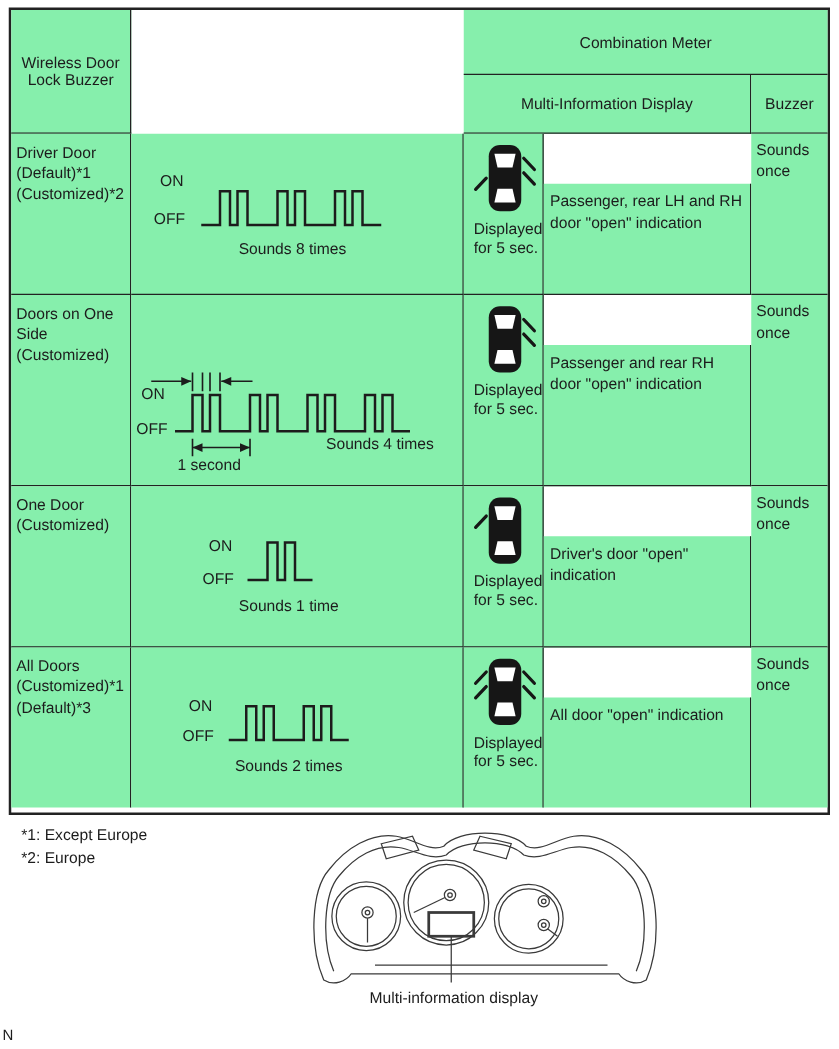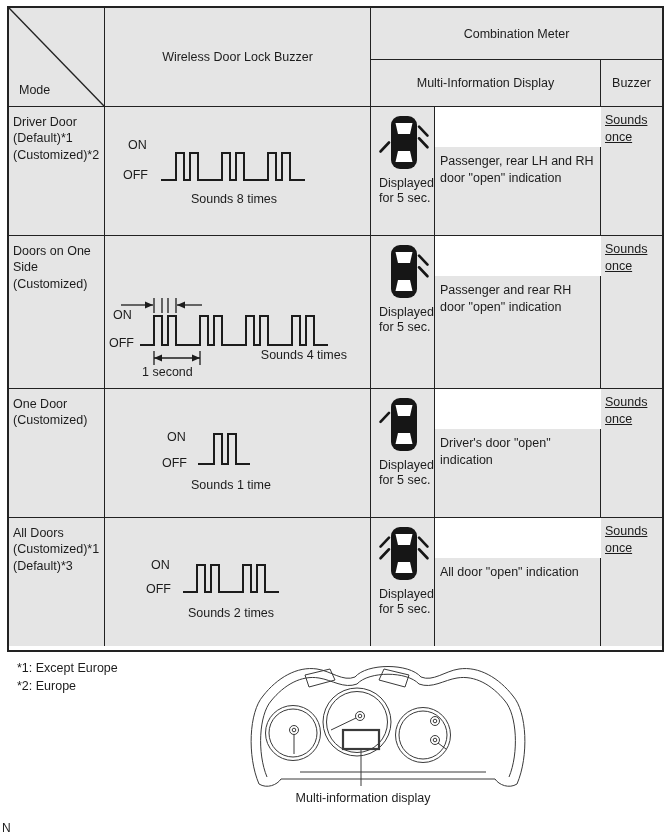--- a/index.html
+++ b/index.html
@@ -9,34 +9,34 @@
     font-family:"Liberation Sans", sans-serif; font-size:12.5px; color:#1c1c1c;
   }
 
   
   .tbl {
     position:absolute; left:7px; top:6px; width:657px; height:646px;
     border:2px solid #222; display:grid; background:#fff;
     grid-template-columns:96px 266px 64px 166px 61px;
     grid-template-rows:52px 47px 129px 153px 129px 128px;
   }
-  .cell { border-right:1px solid #222; border-bottom:1px solid #222; position:relative; background:#e5e5e5; }
+  .cell { border-right:1px solid #222; border-bottom:1px solid #222; position:relative; background:#86efac; }
   .last-col { border-right:none; }
   .last-row { border-bottom:none; }
   .hdr { display:flex; align-items:center; justify-content:center; text-align:center; }
   .mode-hd { grid-row:1/3; }
   .wl-hd   { grid-row:1/3; }
   .cm-hd   { grid-column:3/6; }
   .mi-hd   { grid-column:3/5; }
   .diag-svg { position:absolute; inset:0; width:100%; height:100%; }
   .mode-lbl { position:absolute; left:10px; bottom:9px; }
 
   .modecell { padding:7px 3px 0 4px; white-space:pre-line; line-height:1.3; }
   .indcell  { padding:6px 5px 0 5px; line-height:1.32;margin-top:40px; }
-  .buzcell  { padding:5px 3px 0 4px; line-height:1.32;text-decoration:underline; }
+  .buzcell  { padding:5px 3px 0 4px; line-height:1.32; }
 
   .iconcell { padding:7px 0 0 7px; }
   .iconcell .disp { margin-top:1px; padding-left:1px; line-height:1.2; }
 
   .wavecell { position:relative; overflow:hidden; }
   .wave-svg { position:absolute; inset:0; }
   .wavecell .lbl { position:absolute; }
   .wavecell .cap { position:absolute; text-align:center; }
   .w0 .on  { left:23px; top:31px; }  .w0 .off { left:18px; top:61px; }
   .w0 .cap { left:56px; top:85px; width:146px; }
@@ -53,26 +53,20 @@
   .notes { position:absolute; left:17px; top:660px; line-height:1.4; }
   .cluster { position:absolute; left:243px; top:658px; width:300px; height:154px; }
   .cluster .cap { position:absolute; left:20px; top:133px; width:200px; text-align:center; }
   .stray { position:absolute; left:2px; top:821px; font-size:12px; }
 </style>
 </head>
 <body>
 
 <div class="tbl">
 
-  <div class="cell mode-hd">
-    <svg class="diag-svg" viewBox="0 0 96 99" preserveAspectRatio="none">
-      <line x1="0" y1="0" x2="96" y2="99" stroke="#222" stroke-width="1.4" vector-effect="non-scaling-stroke"></line>
-    </svg>
-    <span class="mode-lbl">Mode</span>
-  </div>
   <div class="cell hdr wl-hd">Wireless Door Lock Buzzer</div>
   <div class="cell hdr cm-hd last-col">Combination Meter</div>
   <div class="cell hdr mi-hd">Multi-Information Display</div>
   <div class="cell hdr last-col">Buzzer</div>
 
   <div class="cell modecell">Driver Door
 (Default)*1
 (Customized)*2</div>
   <div class="cell wavecell w0">
     <svg class="wave-svg" width="266" height="129" viewBox="0 0 266 129">

